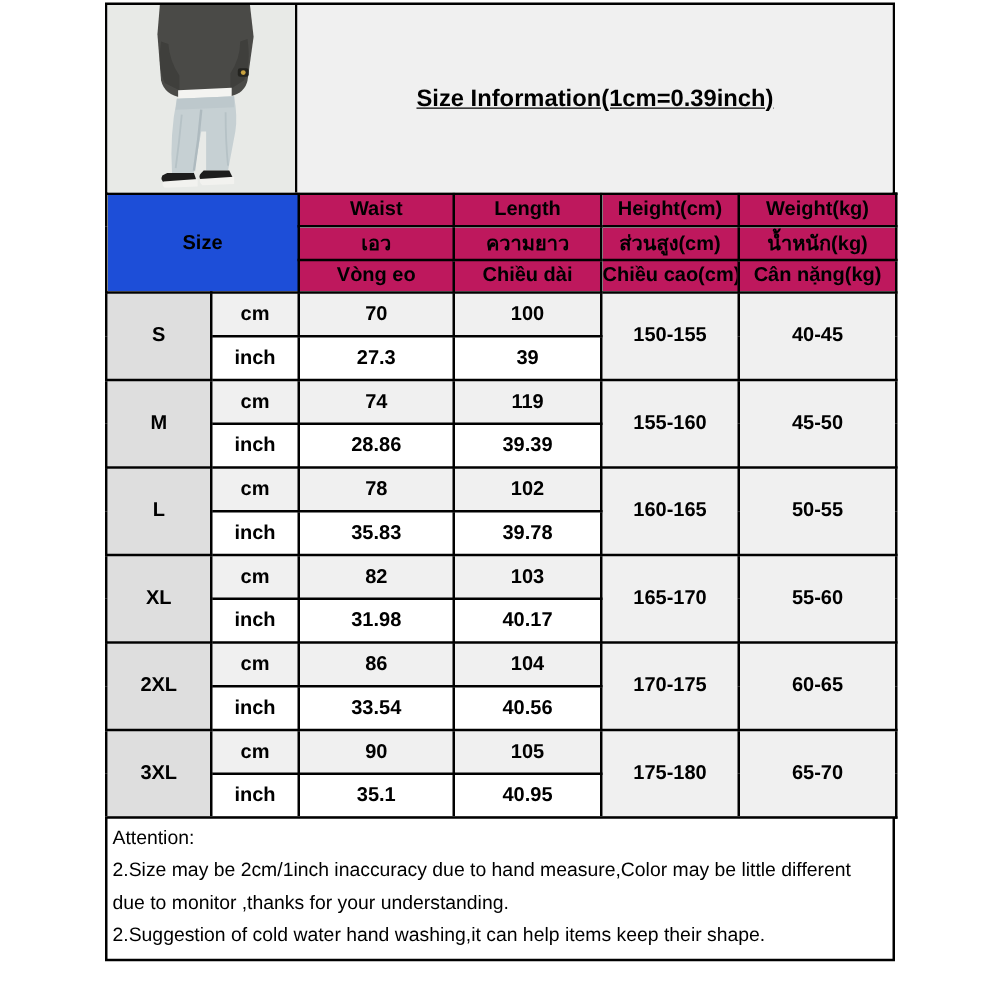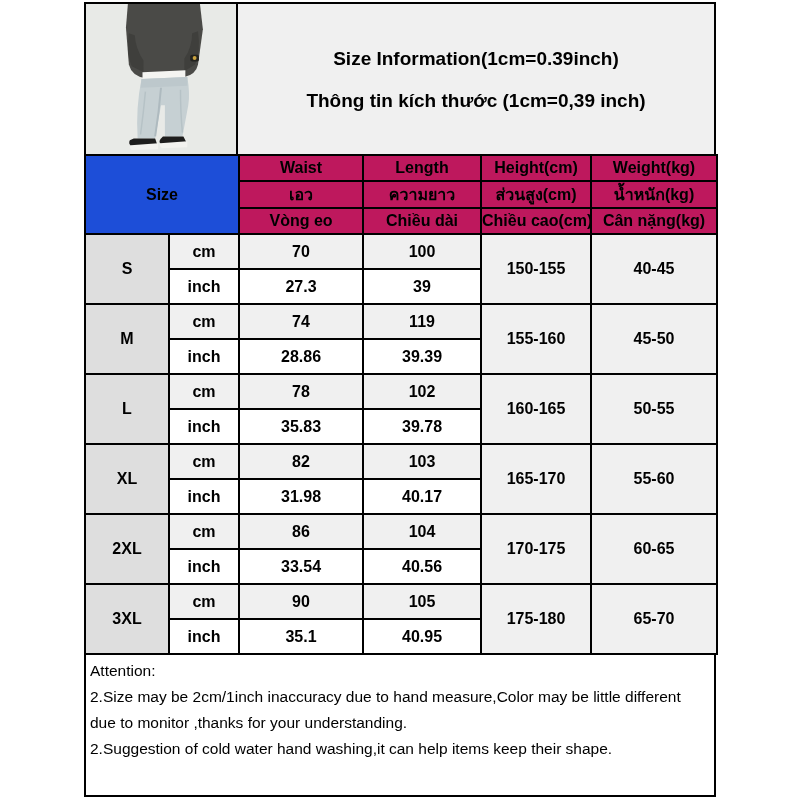--- a/index.html
+++ b/index.html
@@ -9,21 +9,21 @@
     overflow:hidden;
   }
   .content{position:absolute;left:84px;top:2px;width:632px;}
 
   
   .top-band{display:flex;height:154px;border:2px solid #000;box-sizing:border-box;}
   .photo-cell{width:152px;flex:0 0 152px;background:#e8eae7;border-right:2px solid #000;box-sizing:border-box;overflow:hidden;}
   .photo-cell svg{display:block;width:100%;height:100%;}
   .title-cell{
     flex:1;background:#f0f0f0;display:flex;flex-direction:column;
-    justify-content:center;align-items:center;text-align:center;gap:21px;
+    justify-content:center;align-items:center;text-align:center;gap:21px;text-decoration:underline;
   }
   .title-line{font-weight:bold;font-size:19px;line-height:21px;}
 
   
   table.size-table{
     border-collapse:collapse;width:632px;table-layout:fixed;margin-top:-2px;
   }
   table.size-table td{
     border:2px solid #000;text-align:center;vertical-align:middle;
     font-weight:bold;font-size:16px;padding:0;overflow:hidden;white-space:nowrap;
@@ -32,21 +32,21 @@
   tr.data-row{height:35px;}
   td.hdr{background:#be185d;margin-left:32px;}
   td.size-head{background:#1d4ed8;font-size:30px;}
   td.size-label{background:#dedede;font-size:17px;}
   td.cm-bg{background:#f0f0f0;}
   td.inch-bg{background:#ffffff;}
   td.merged{background:#f0f0f0;}
 
   
   .attention{
-    border:2px solid #000;box-sizing:border-box;margin-top:-2px;height:144px;
+    border:2px solid #000;box-sizing:border-box;margin-top:-2px;height:116px;
     padding:3px 7px 0 4px;font-size:15.5px;line-height:26px;font-weight:normal;
     background:#fff;
   }
 </style>
 </head>
 <body>
 
 <div class="sheet">
   <div class="content">
 
@@ -71,21 +71,20 @@
           <path d="M96,88 Q96,112 98,132" stroke="#b6c2c6" stroke-width="1.5" fill="none"></path>
 
           <path d="M48,138 L70,138 L72,144 L46,146 Q42,144 44,140 Z" fill="#1d1d1d"></path>
           <path d="M45,145 L73,143 L73,149 L46,150 Q43,148 45,145 Z" fill="#f2f2ef"></path>
           <path d="M78,136 L99,136 L102,142 L76,144 Q73,141 76,138 Z" fill="#1d1d1d"></path>
           <path d="M75,143 L103,141 L103,147 L77,148 Q74,146 75,143 Z" fill="#f2f2ef"></path>
         </svg>
       </div>
       <div class="title-cell">
         <div class="title-line">Size Information(1cm=0.39inch)</div>
-        <div class="title-line">Thông tin kích thước (1cm=0,39 inch)</div>
       </div>
     </div>
 
     <table class="size-table">
       <colgroup>
         <col style="width:84px">
           <col style="width:70px">
           <col style="width:124px">
         <col style="width:118px">
           <col style="width:110px">

